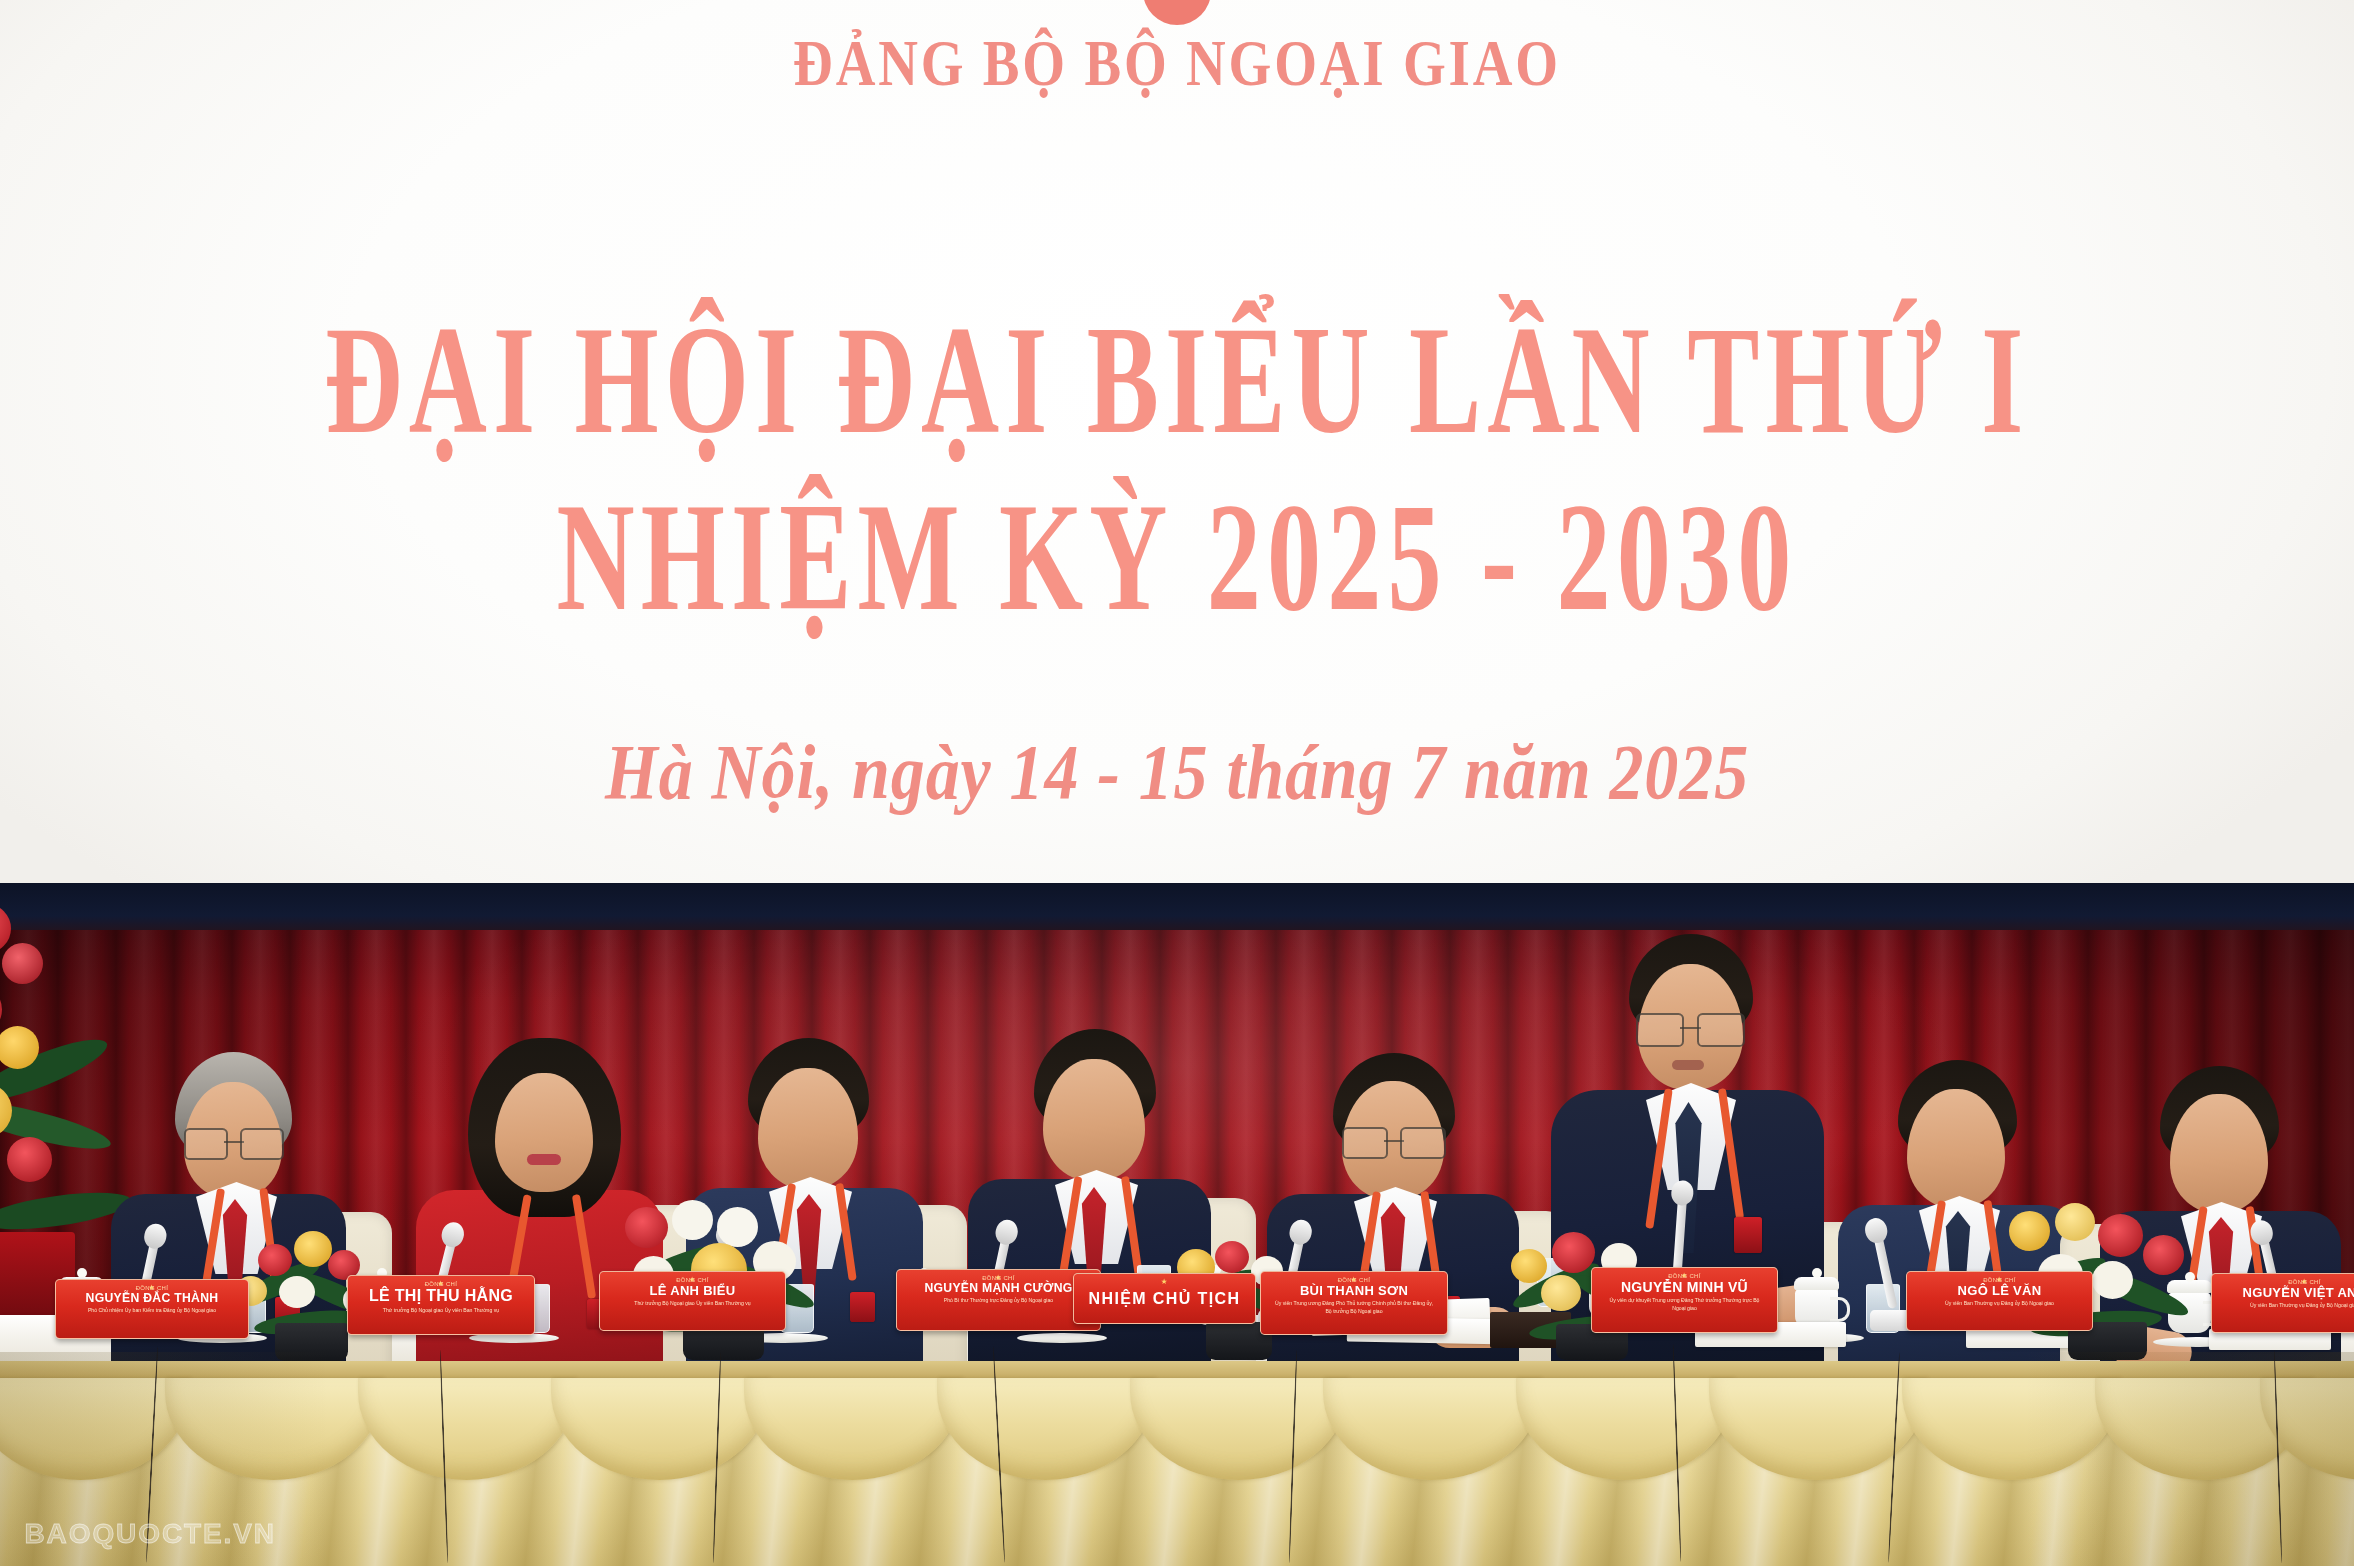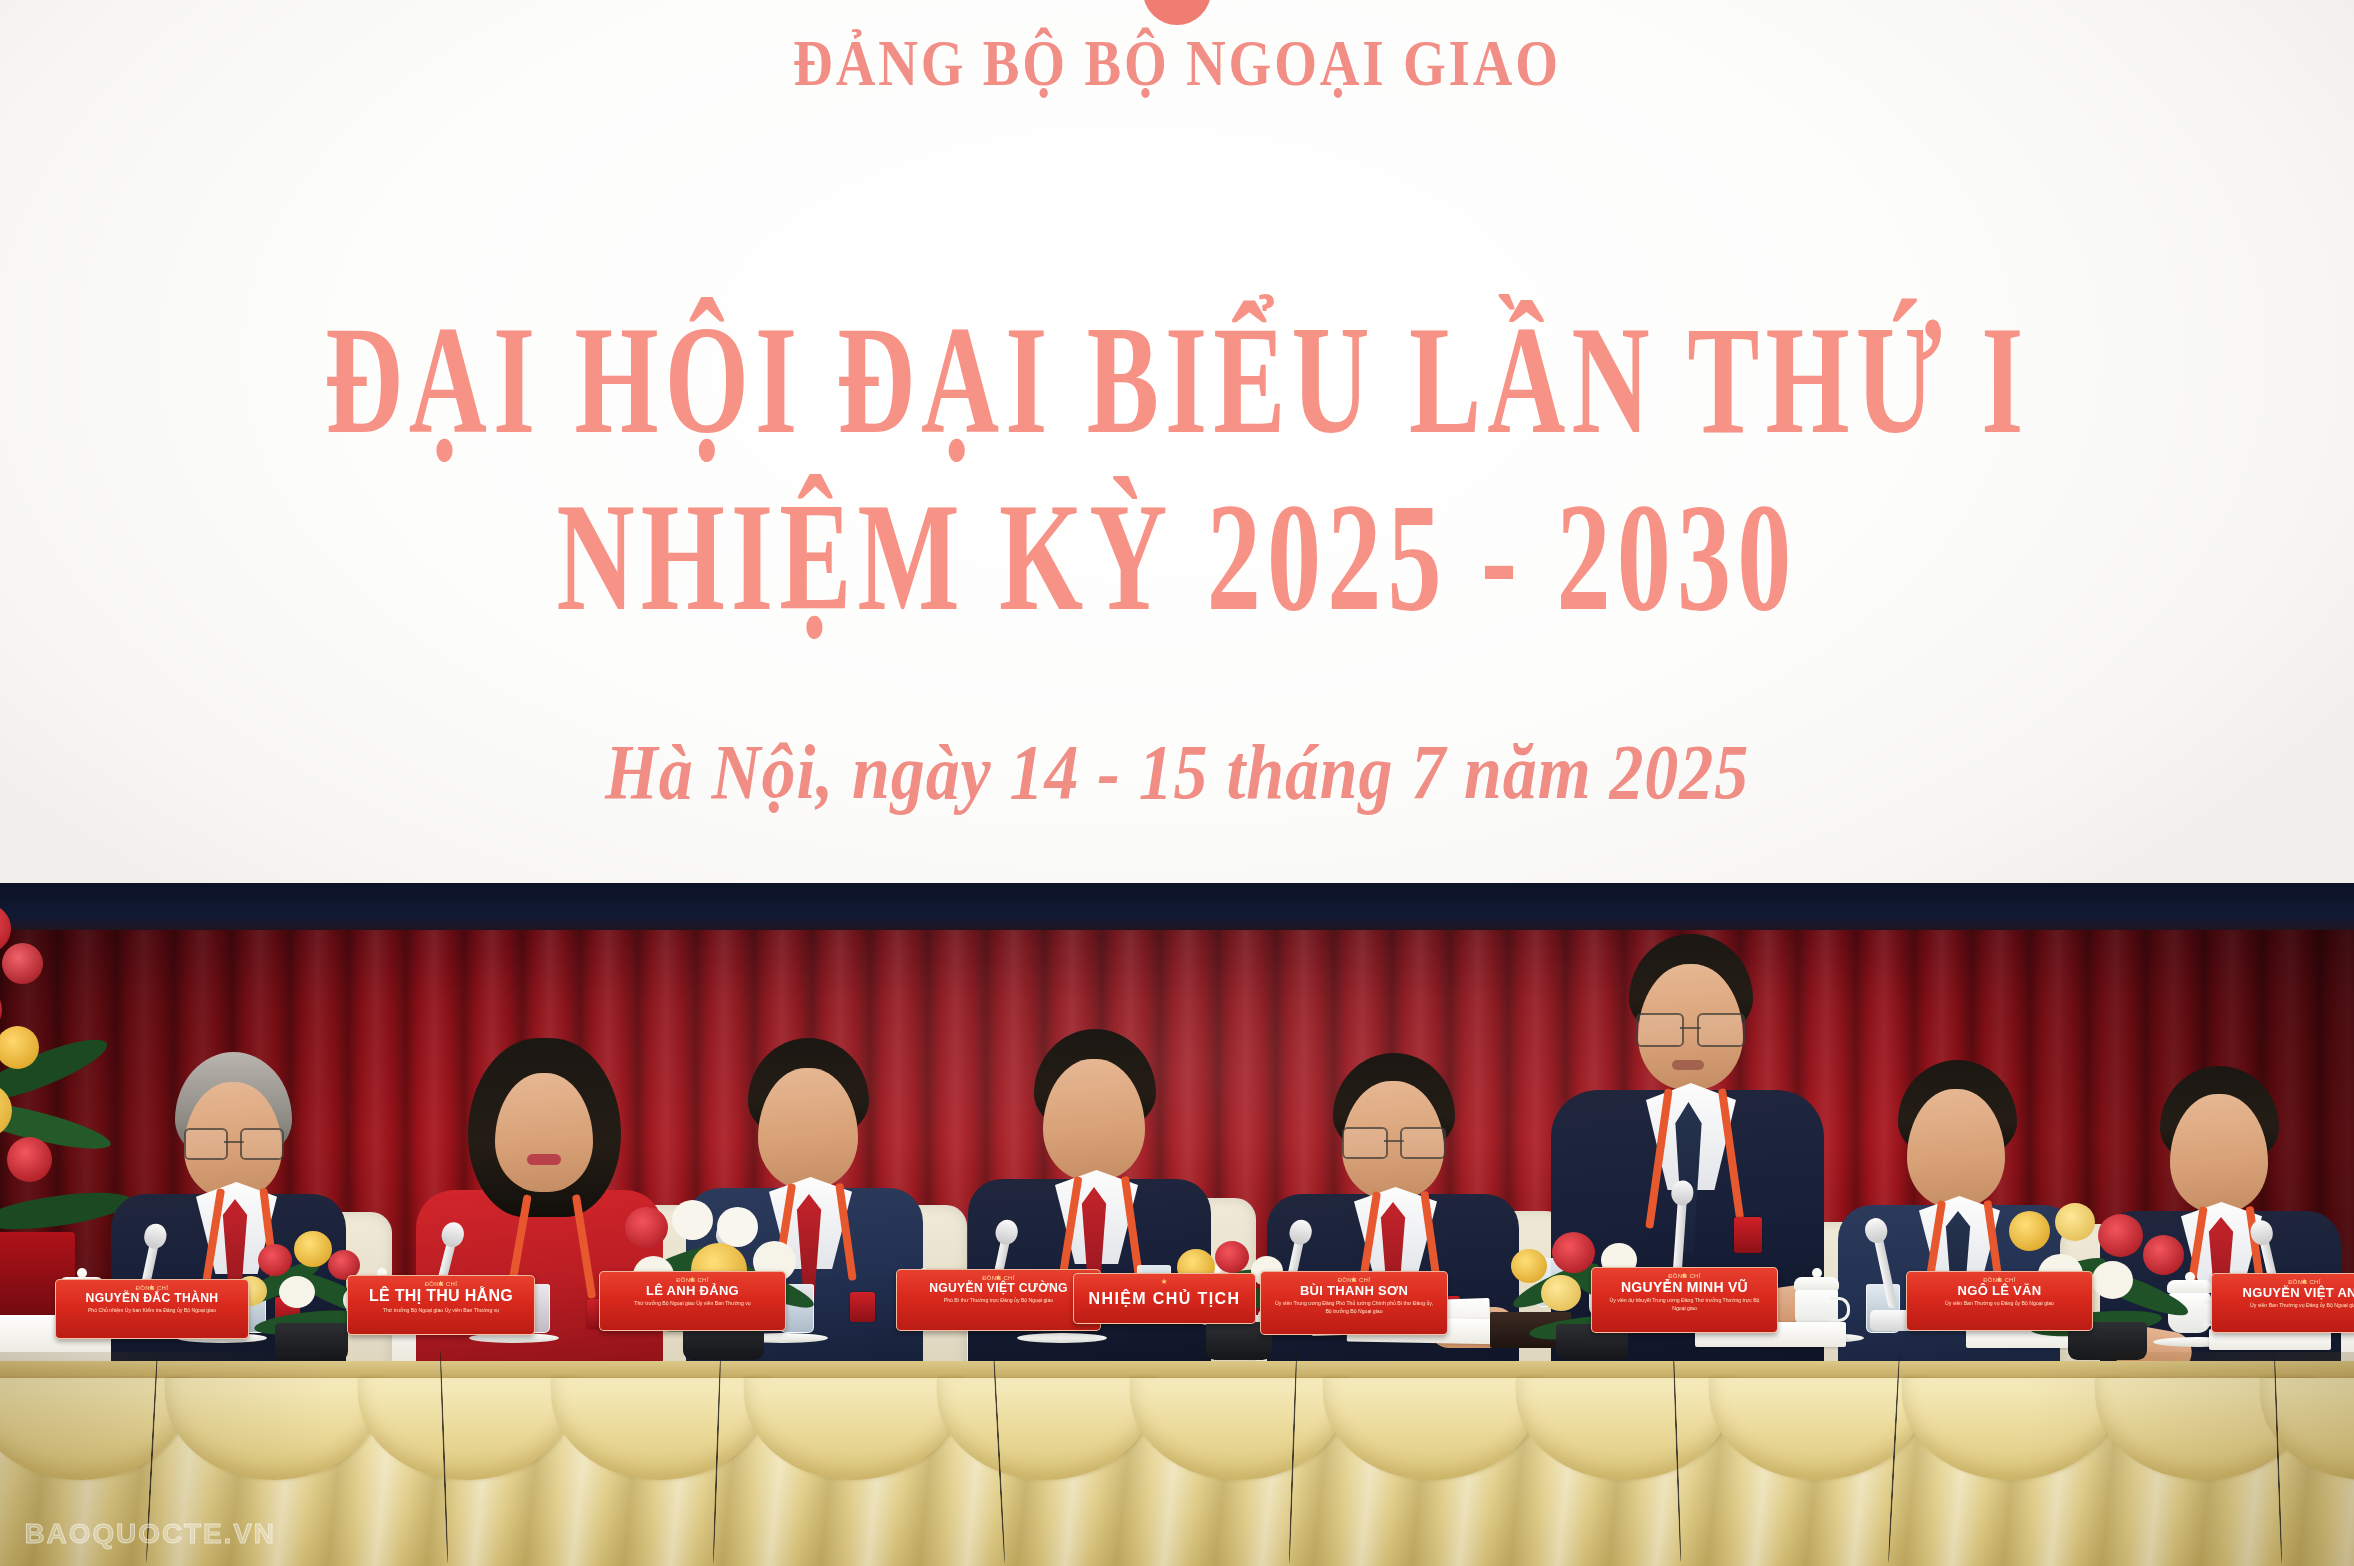--- a/index.html
+++ b/index.html
@@ -491,29 +491,29 @@
       <span class="star">★</span>
       <span class="em">ĐỒNG CHÍ</span>
       <span class="nm" style="font-size:16px">LÊ THỊ THU HẰNG</span>
       <span class="rl">Thứ trưởng Bộ Ngoại giao
 Ủy viên Ban Thường vụ</span>
     </div>
 
     <div class="plate" style="left:599px;top:1271px;width:185px;height:58px">
       <span class="star">★</span>
       <span class="em">ĐỒNG CHÍ</span>
-      <span class="nm" style="font-size:13px">LÊ ANH ĐẢNG</span>
+      <span class="nm" style="font-size:13px">LÊ ANH BIỂU</span>
       <span class="rl">Thứ trưởng Bộ Ngoại giao
 Ủy viên Ban Thường vụ</span>
     </div>
 
     <div class="plate" style="left:896px;top:1269px;width:203px;height:60px">
       <span class="star">★</span>
       <span class="em">ĐỒNG CHÍ</span>
-      <span class="nm" style="font-size:12.2px">NGUYỄN VIỆT CƯỜNG</span>
+      <span class="nm" style="font-size:12.2px">NGUYỄN MẠNH CƯỜNG</span>
       <span class="rl">Phó Bí thư Thường trực
 Đảng ủy Bộ Ngoại giao</span>
     </div>
 
     <div class="plate plate-big" style="left:1073px;top:1273px;width:181px;height:49px;display:flex;align-items:center;justify-content:center">
       <span class="star">★</span>
       <span class="nm">NHIỆM CHỦ TỊCH</span>
     </div>
 
     <div class="plate" style="left:1260px;top:1271px;width:186px;height:62px">

